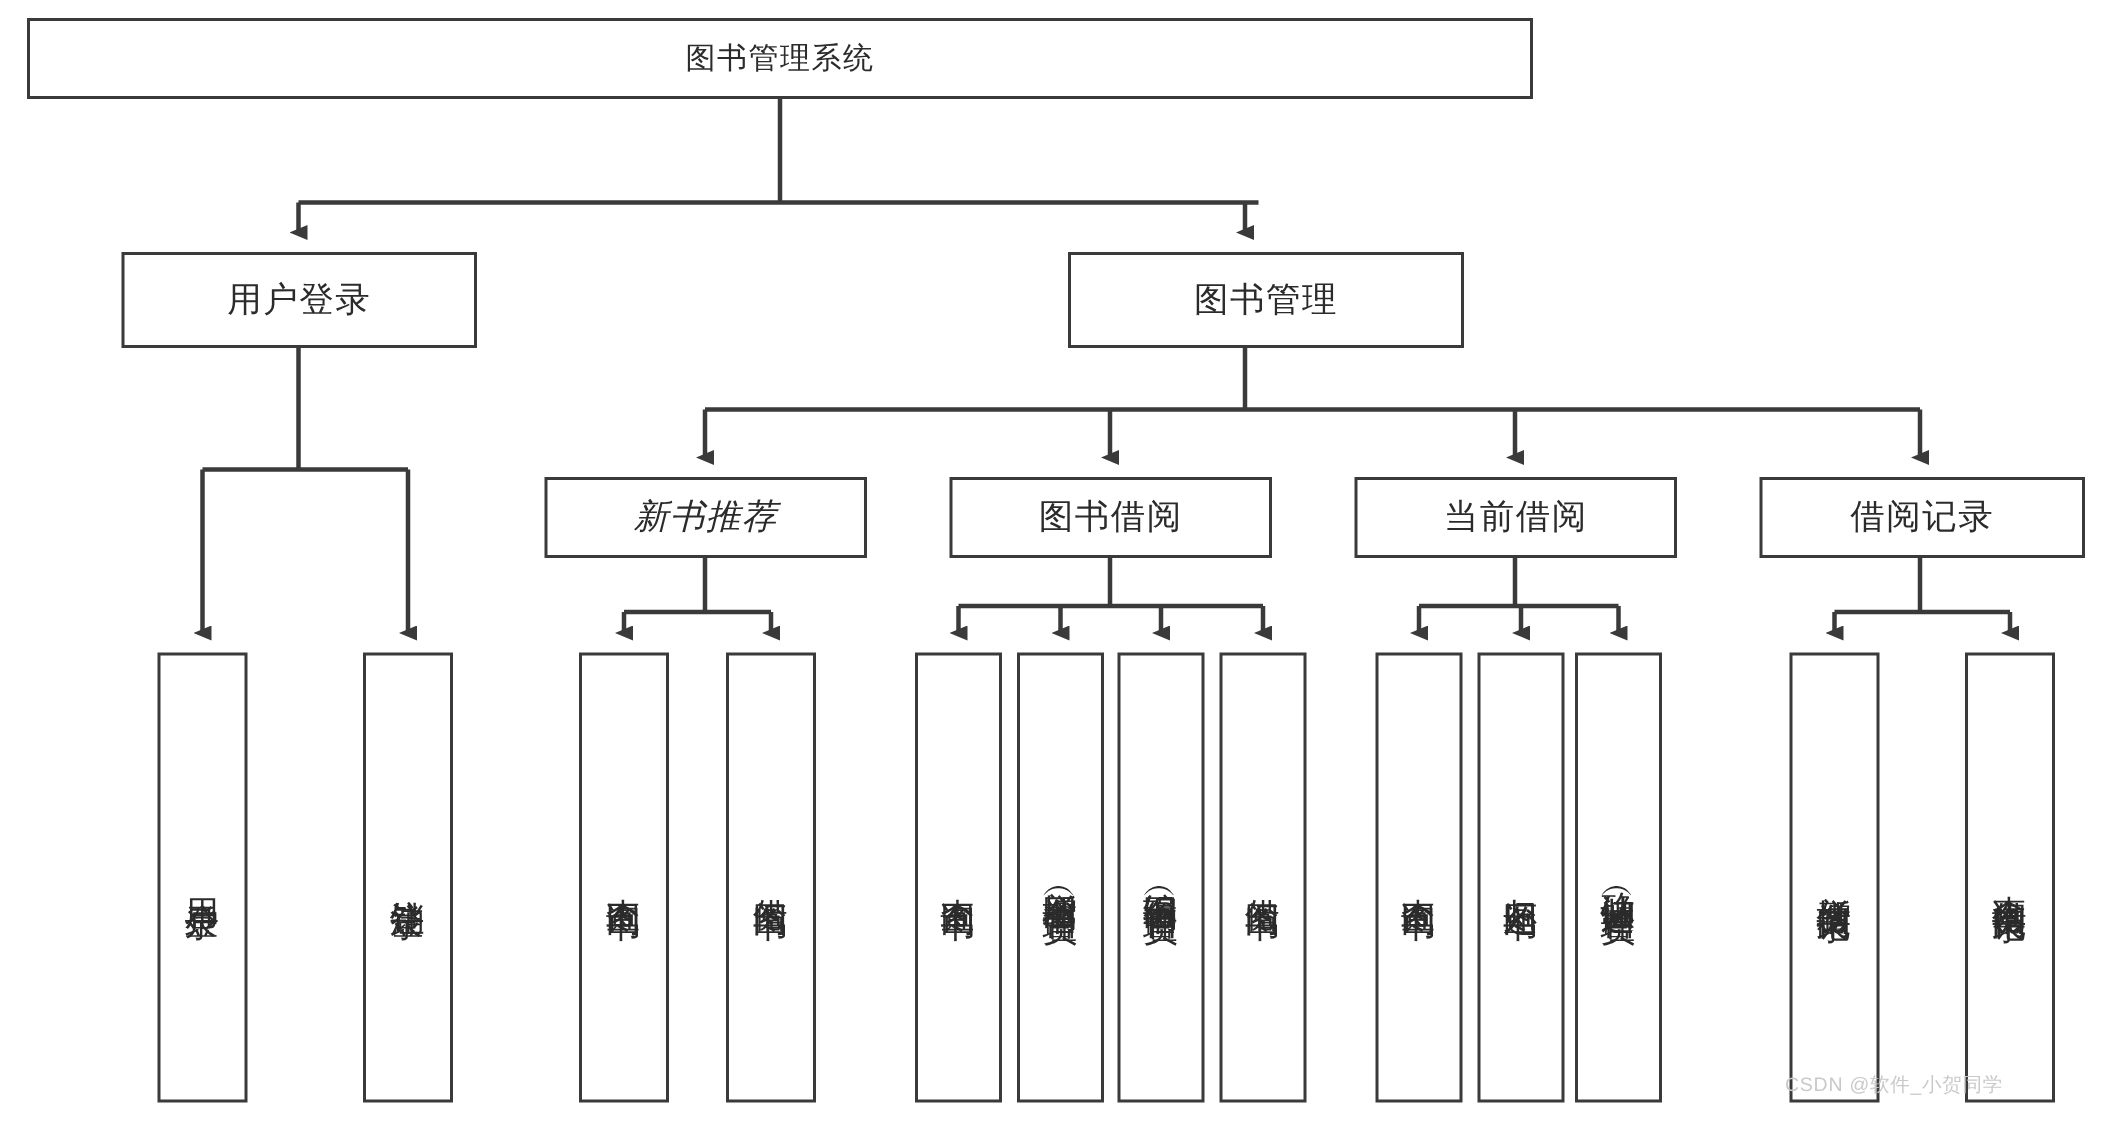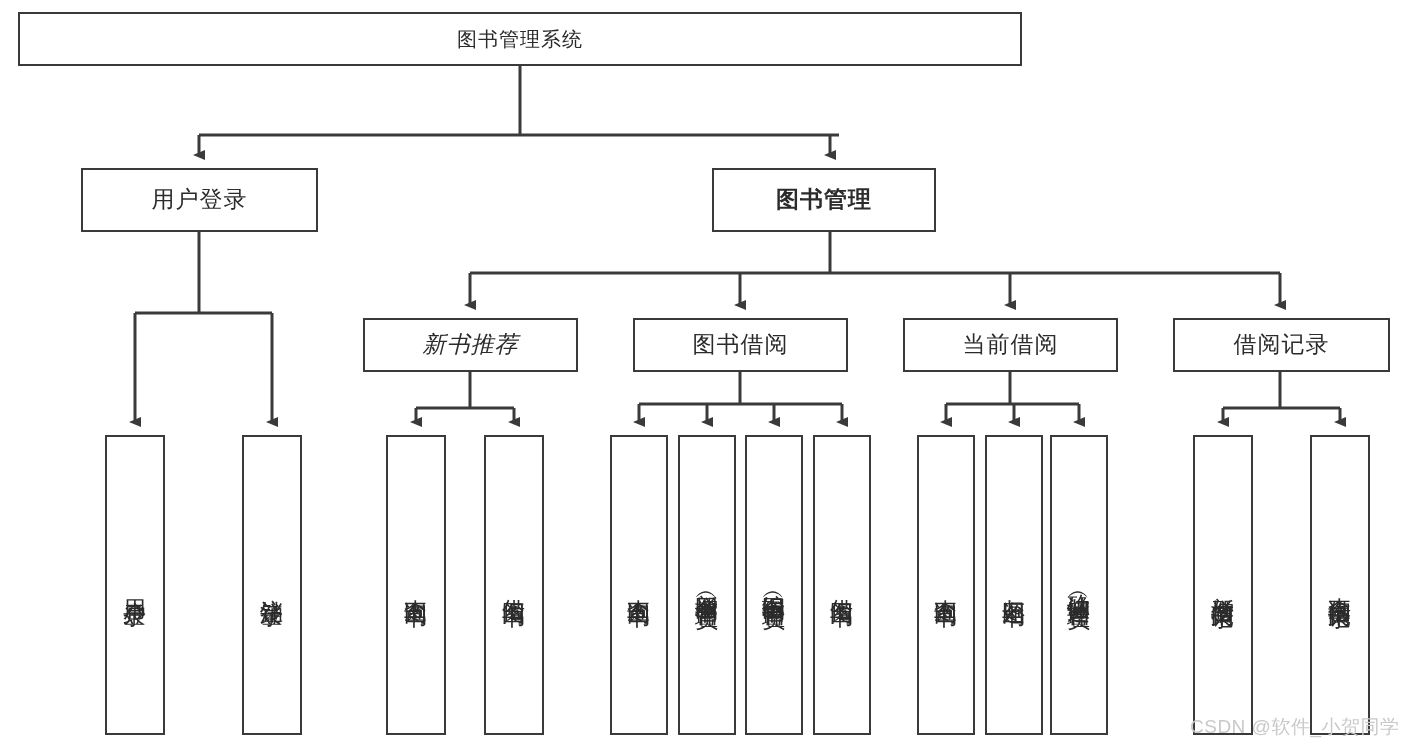--- a/index.html
+++ b/index.html
@@ -49,21 +49,21 @@
     text-orientation: upright;
     font-size: 23px;
     line-height: 1.22;
     letter-spacing: 2px;
     white-space: nowrap;
     display: block;
   }
   .node.root.horiz { font-size: 20px; }
   .watermark {
     position: absolute;
-    font-size: 19px;
+    font-size: 13px;
     color: #c9c9c9;
     white-space: nowrap;
     letter-spacing: 0.5px;
   }
 </style>
 </head>
 <body>
 
 <div id="canvas">
 
@@ -117,21 +117,21 @@
     </g>
   </svg>
 
   <div class="node root horiz" style="left:18px; top:12px; width:1004px; height:54px;">
     <span>图书管理系统</span>
   </div>
 
   <div class="node horiz" style="left:81px; top:168px; width:237px; height:64px;">
     <span>用户登录</span>
   </div>
-  <div class="node horiz" style="left:712px; top:168px; width:224px; height:64px;font-weight:bold;">
+  <div class="node horiz" style="left:712px; top:168px; width:264px; height:64px;">
     <span>图书管理</span>
   </div>
 
   <div class="node horiz" style="left:363px; top:318px; width:215px; height:54px;font-style:italic;">
     <span>新书推荐</span>
   </div>
   <div class="node horiz" style="left:633px; top:318px; width:215px; height:54px;">
     <span>图书借阅</span>
   </div>
   <div class="node horiz" style="left:903px; top:318px; width:215px; height:54px;">

